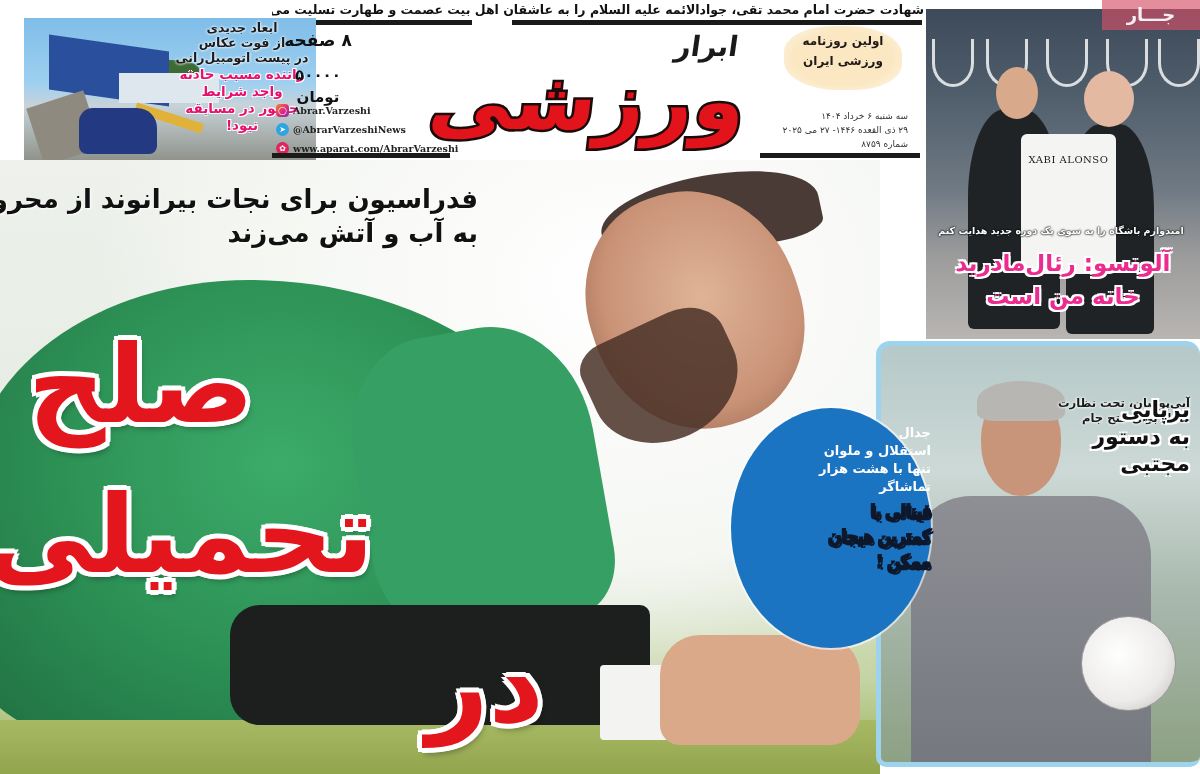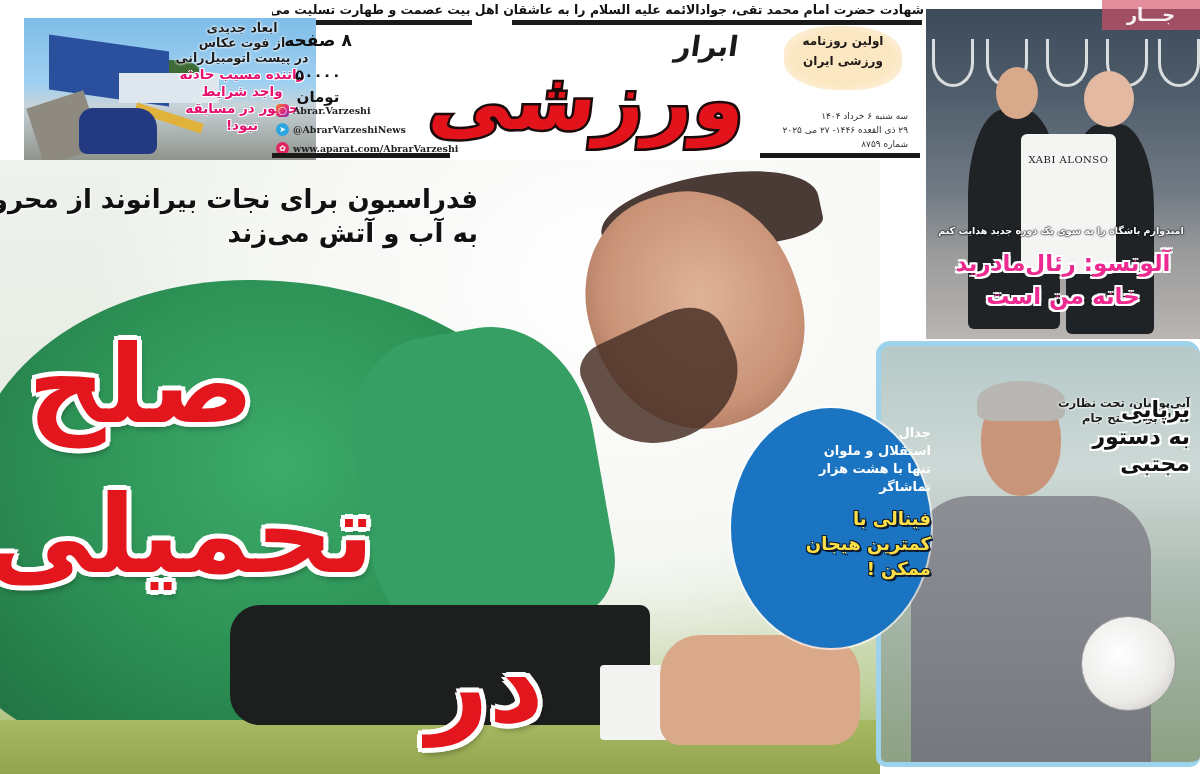--- a/index.html
+++ b/index.html
@@ -122,21 +122,21 @@
   .big-head .l1 { padding-right: 290px; }
   .big-head .l2 { padding-right: 170px; }
   .big-head .l3 { padding-right: 0px; }
 
   
   .circle {
     left: 731px; top: 408px; width: 200px; height: 240px; border-radius: 50%;
     background: #1b74c2; text-align: right; padding-top: 16px; box-shadow: 0 0 0 2px rgba(255,255,255,0.6);
   }
   .circle .white { font-size: 13px; font-weight: bold; color: #fff; line-height: 18px; }
-  .circle .yellow { font-size: 18px; font-weight: bold; color: #fde047; line-height: 25px; margin-top: 10px; text-shadow: 2px 2px 0 #0d1a2e, -1px -1px 0 #0d1a2e, 1px -1px 0 #0d1a2e, -1px 1px 0 #0d1a2e; }
+  .circle .yellow { font-size: 18px; font-weight: bold; color: #0f172a; line-height: 25px; margin-top: 4px; text-shadow: 2px 2px 0 #0d1a2e, -1px -1px 0 #0d1a2e, 1px -1px 0 #0d1a2e, -1px 1px 0 #0d1a2e; font-family: Liberation Serif, serif; }
 
   
   .coach {
     left: 876px; top: 341px; width: 324px; height: 426px; overflow: hidden;
     border: 5px solid #9ed3ee; border-radius: 14px 14px 10px 10px; border-right: none;
     background: linear-gradient(180deg, #b5c9c8 0%, #cdd9d6 30%, #a8b8ad 60%, #8da184 100%);
   }
   .coach .body { position: absolute; left: 30px; top: 150px; width: 240px; height: 280px; background: linear-gradient(180deg, #8d8f95, #74777d); border-radius: 60px 60px 10px 10px; }
   .coach .head { position: absolute; left: 100px; top: 45px; width: 80px; height: 105px; background: #c8957b; border-radius: 45% 45% 50% 50%; }
   .coach .hair { position: absolute; left: 96px; top: 35px; width: 88px; height: 40px; background: #b7b6b3; border-radius: 50% 50% 20% 20%; }

